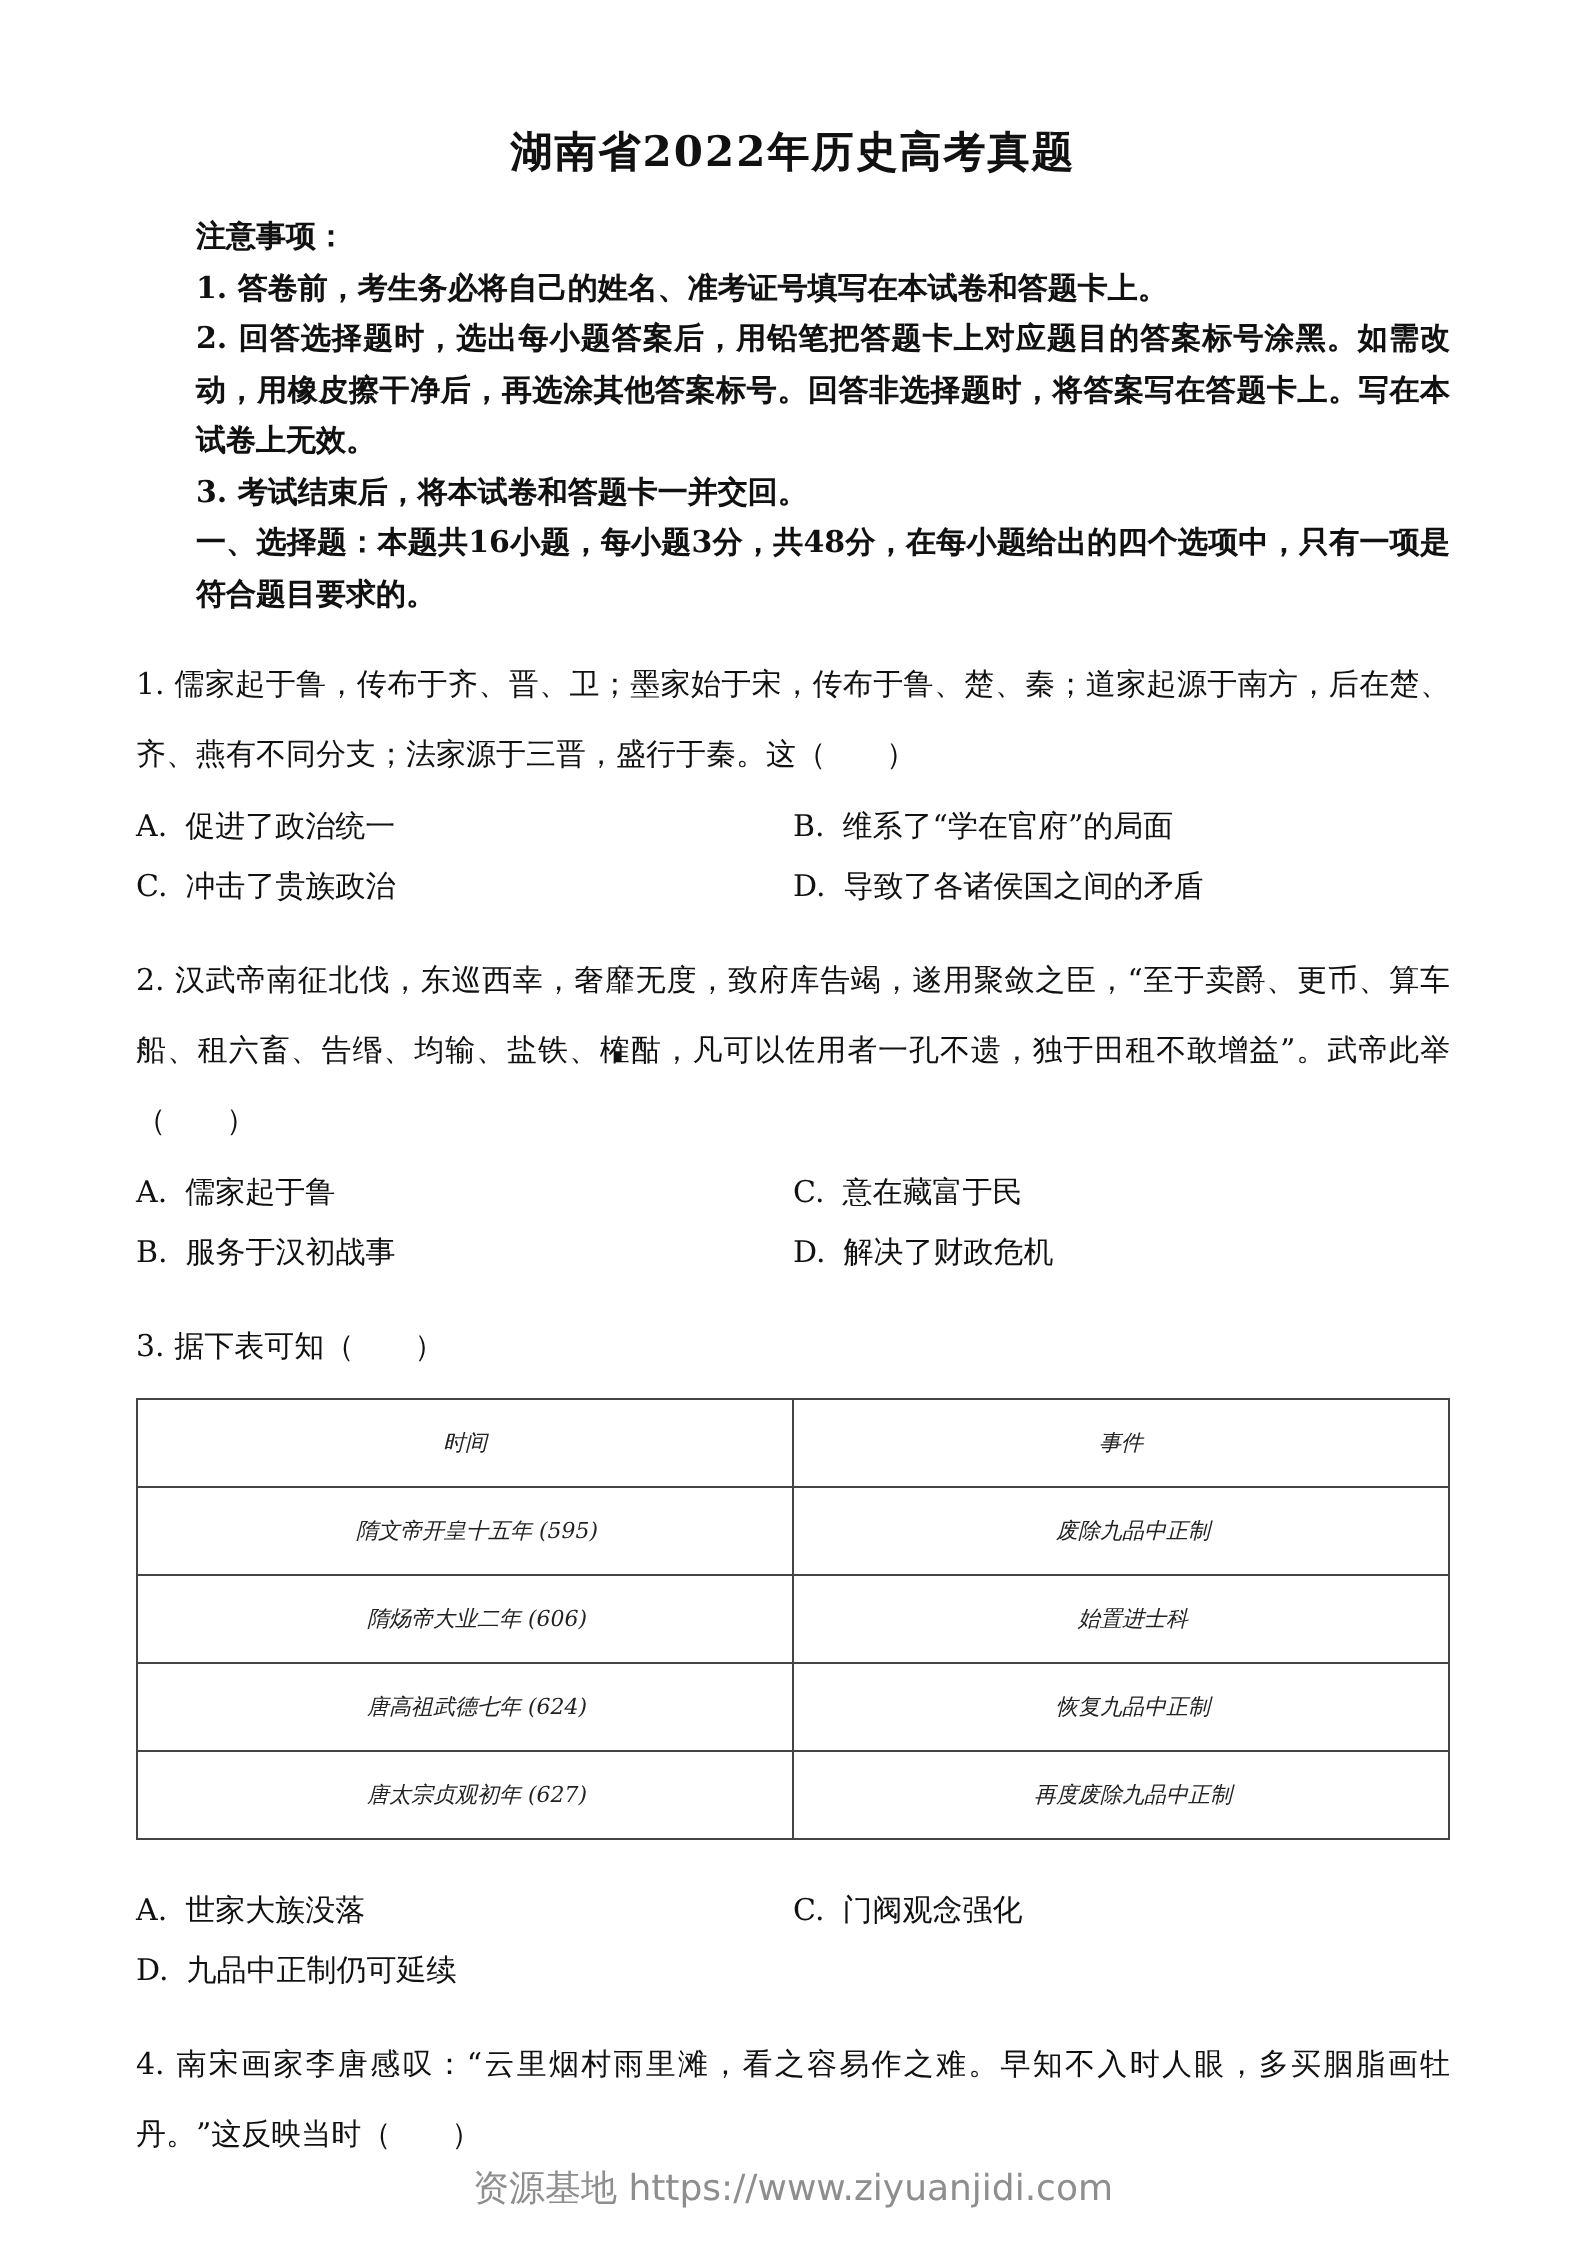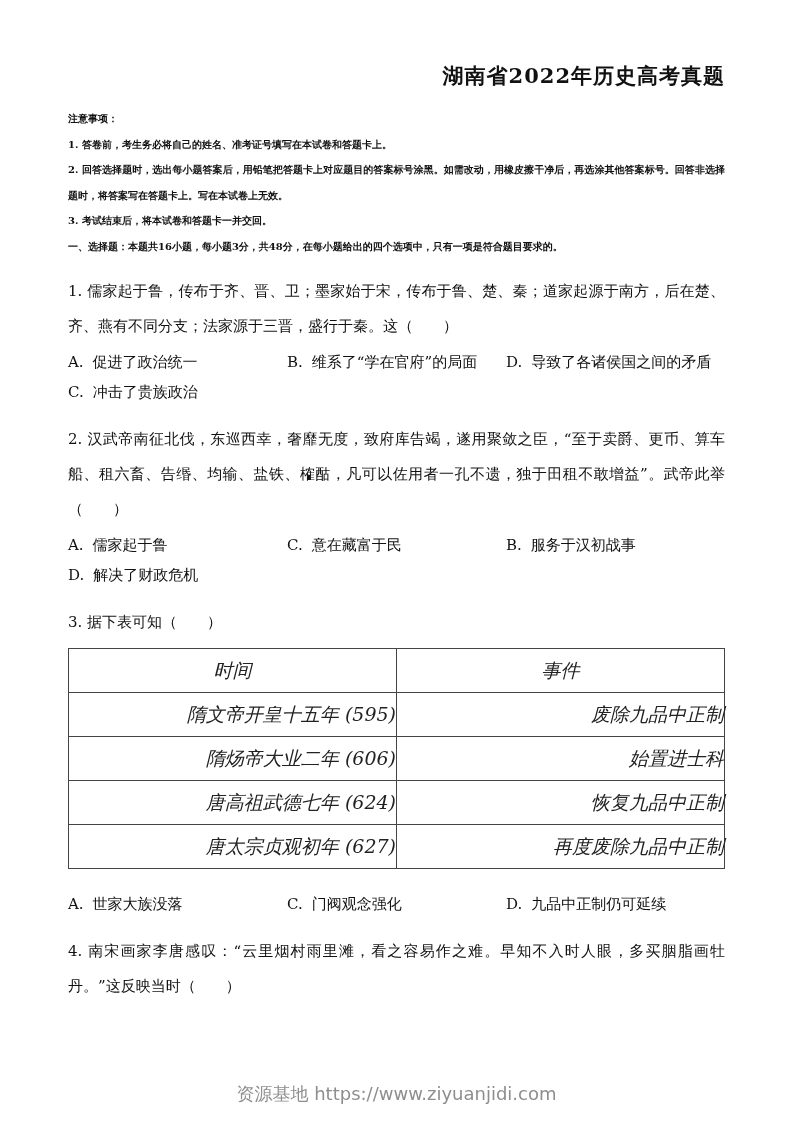--- a/index.html
+++ b/index.html
@@ -10,69 +10,70 @@
     color: #111;
     position: relative;
     overflow: hidden;
   }
   .page {
     position: relative;
     width: 793px; height: 1122px;
     padding: 62px 68px 0 68px;
   }
   .doc-title {
-    text-align: right;
+    text-align: center;
     font-size: 21px;
     font-weight: bold;
     letter-spacing: 1px;
     margin-bottom: 16px;
   }
   .notice p {
-    font-size: 10px;
+    font-size: 15px;
     font-weight: bold;
     line-height: 25.5px;
     text-align: justify;
+    margin-left: 30px;
   }
   .question { margin-top: 15px; }
   .stem {
     font-size: 15px;
     font-weight: normal;
     line-height: 35px;
     text-align: justify;
   }
   .options {
     display: grid;
-    grid-template-columns: 1fr 1fr 1fr;
+    grid-template-columns: 1fr 1fr;
     margin-top: 3px;
   }
   .option {
     font-size: 15px;
     line-height: 30px;
   }
   .opt-label { margin-right: 9px; }
   .qtable {
     width: 100%;
     border-collapse: collapse;
     margin: 8px 0 20px 0;
     font-family: "DejaVu Serif", "Liberation Serif", serif;
     font-style: italic;
-    font-size: 19px;
+    font-size: 11px;
     color: #222;
   }
   .qtable th, .qtable td {
     border: 1px solid #444;
     height: 44px;
   }
   .qtable th {
     font-weight: normal;
     text-align: center;
     width: 50%;
   }
   .qtable td {
-    text-align: right;
+    text-align: center;
     padding-left: 12px;
   }
   .q3-options { }
   .footer {
     position: absolute;
     left: 0; right: 0;
     bottom: 16px;
     text-align: center;
   }
   .footer a {
@@ -95,22 +96,22 @@
     <p>2. 回答选择题时，选出每小题答案后，用铅笔把答题卡上对应题目的答案标号涂黑。如需改动，用橡皮擦干净后，再选涂其他答案标号。回答非选择题时，将答案写在答题卡上。写在本试卷上无效。</p>
     <p>3. 考试结束后，将本试卷和答题卡一并交回。</p>
     <p>一、选择题：本题共16小题，每小题3分，共48分，在每小题给出的四个选项中，只有一项是符合题目要求的。</p>
   </div>
 
   <div class="question">
     <p class="stem">1. 儒家起于鲁，传布于齐、晋、卫；墨家始于宋，传布于鲁、楚、秦；道家起源于南方，后在楚、齐、燕有不同分支；法家源于三晋，盛行于秦。这（　　）</p>
     <div class="options">
       <div class="option"><span class="opt-label">A.</span><span>促进了政治统一</span></div>
       <div class="option"><span class="opt-label">B.</span><span>维系了“学在官府”的局面</span></div>
+      <div class="option"><span class="opt-label">C.</span><span>冲击了贵族政治</span></div>
       <div class="option"><span class="opt-label">D.</span><span>导致了各诸侯国之间的矛盾</span></div>
-      <div class="option"><span class="opt-label">C.</span><span>冲击了贵族政治</span></div>
     </div>
   </div>
 
   <div class="question">
     <p class="stem">2. 汉武帝南征北伐，东巡西幸，奢靡无度，致府库告竭，遂用聚敛之臣，“至于卖爵、更币、算车船、租六畜、告缗、均输、盐铁、榷酤，凡可以佐用者一孔不遗，独于田租不敢增益”。武帝此举（　　）</p>
     <div class="options">
       <div class="option"><span class="opt-label">A.</span><span>儒家起于鲁</span></div>
       <div class="option"><span class="opt-label">C.</span><span>意在藏富于民</span></div>
       <div class="option"><span class="opt-label">B.</span><span>服务于汉初战事</span></div>
       <div class="option"><span class="opt-label">D.</span><span>解决了财政危机</span></div>

